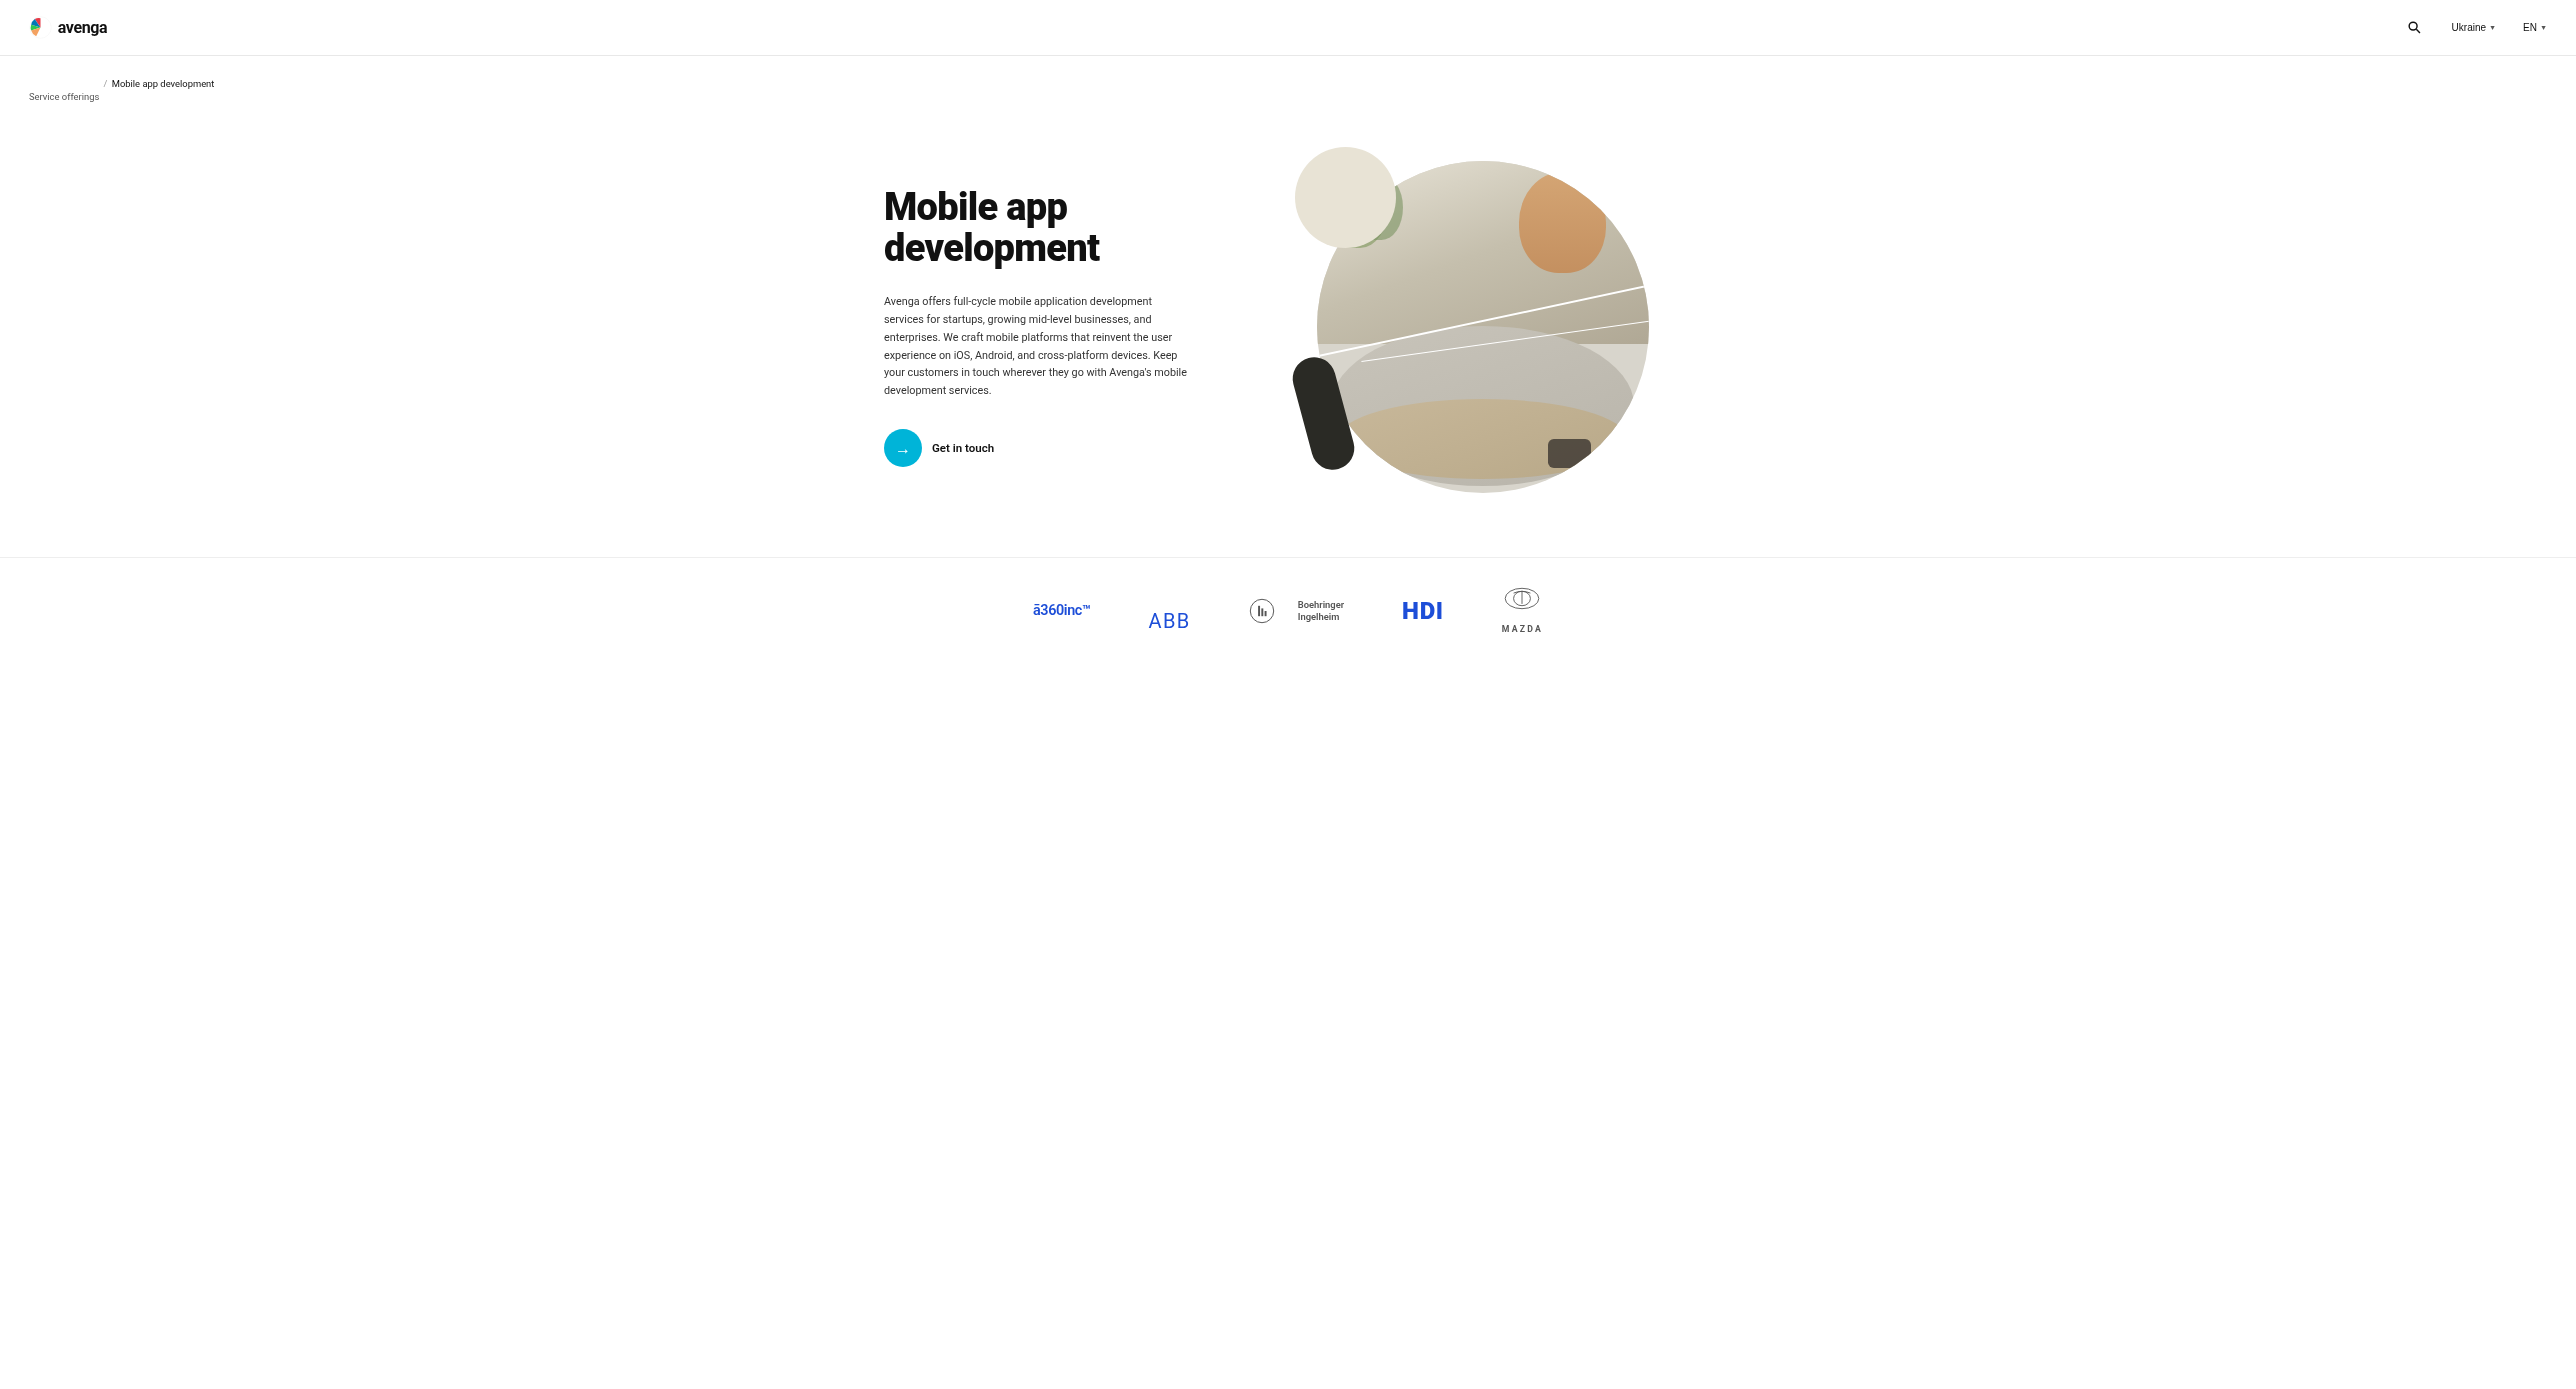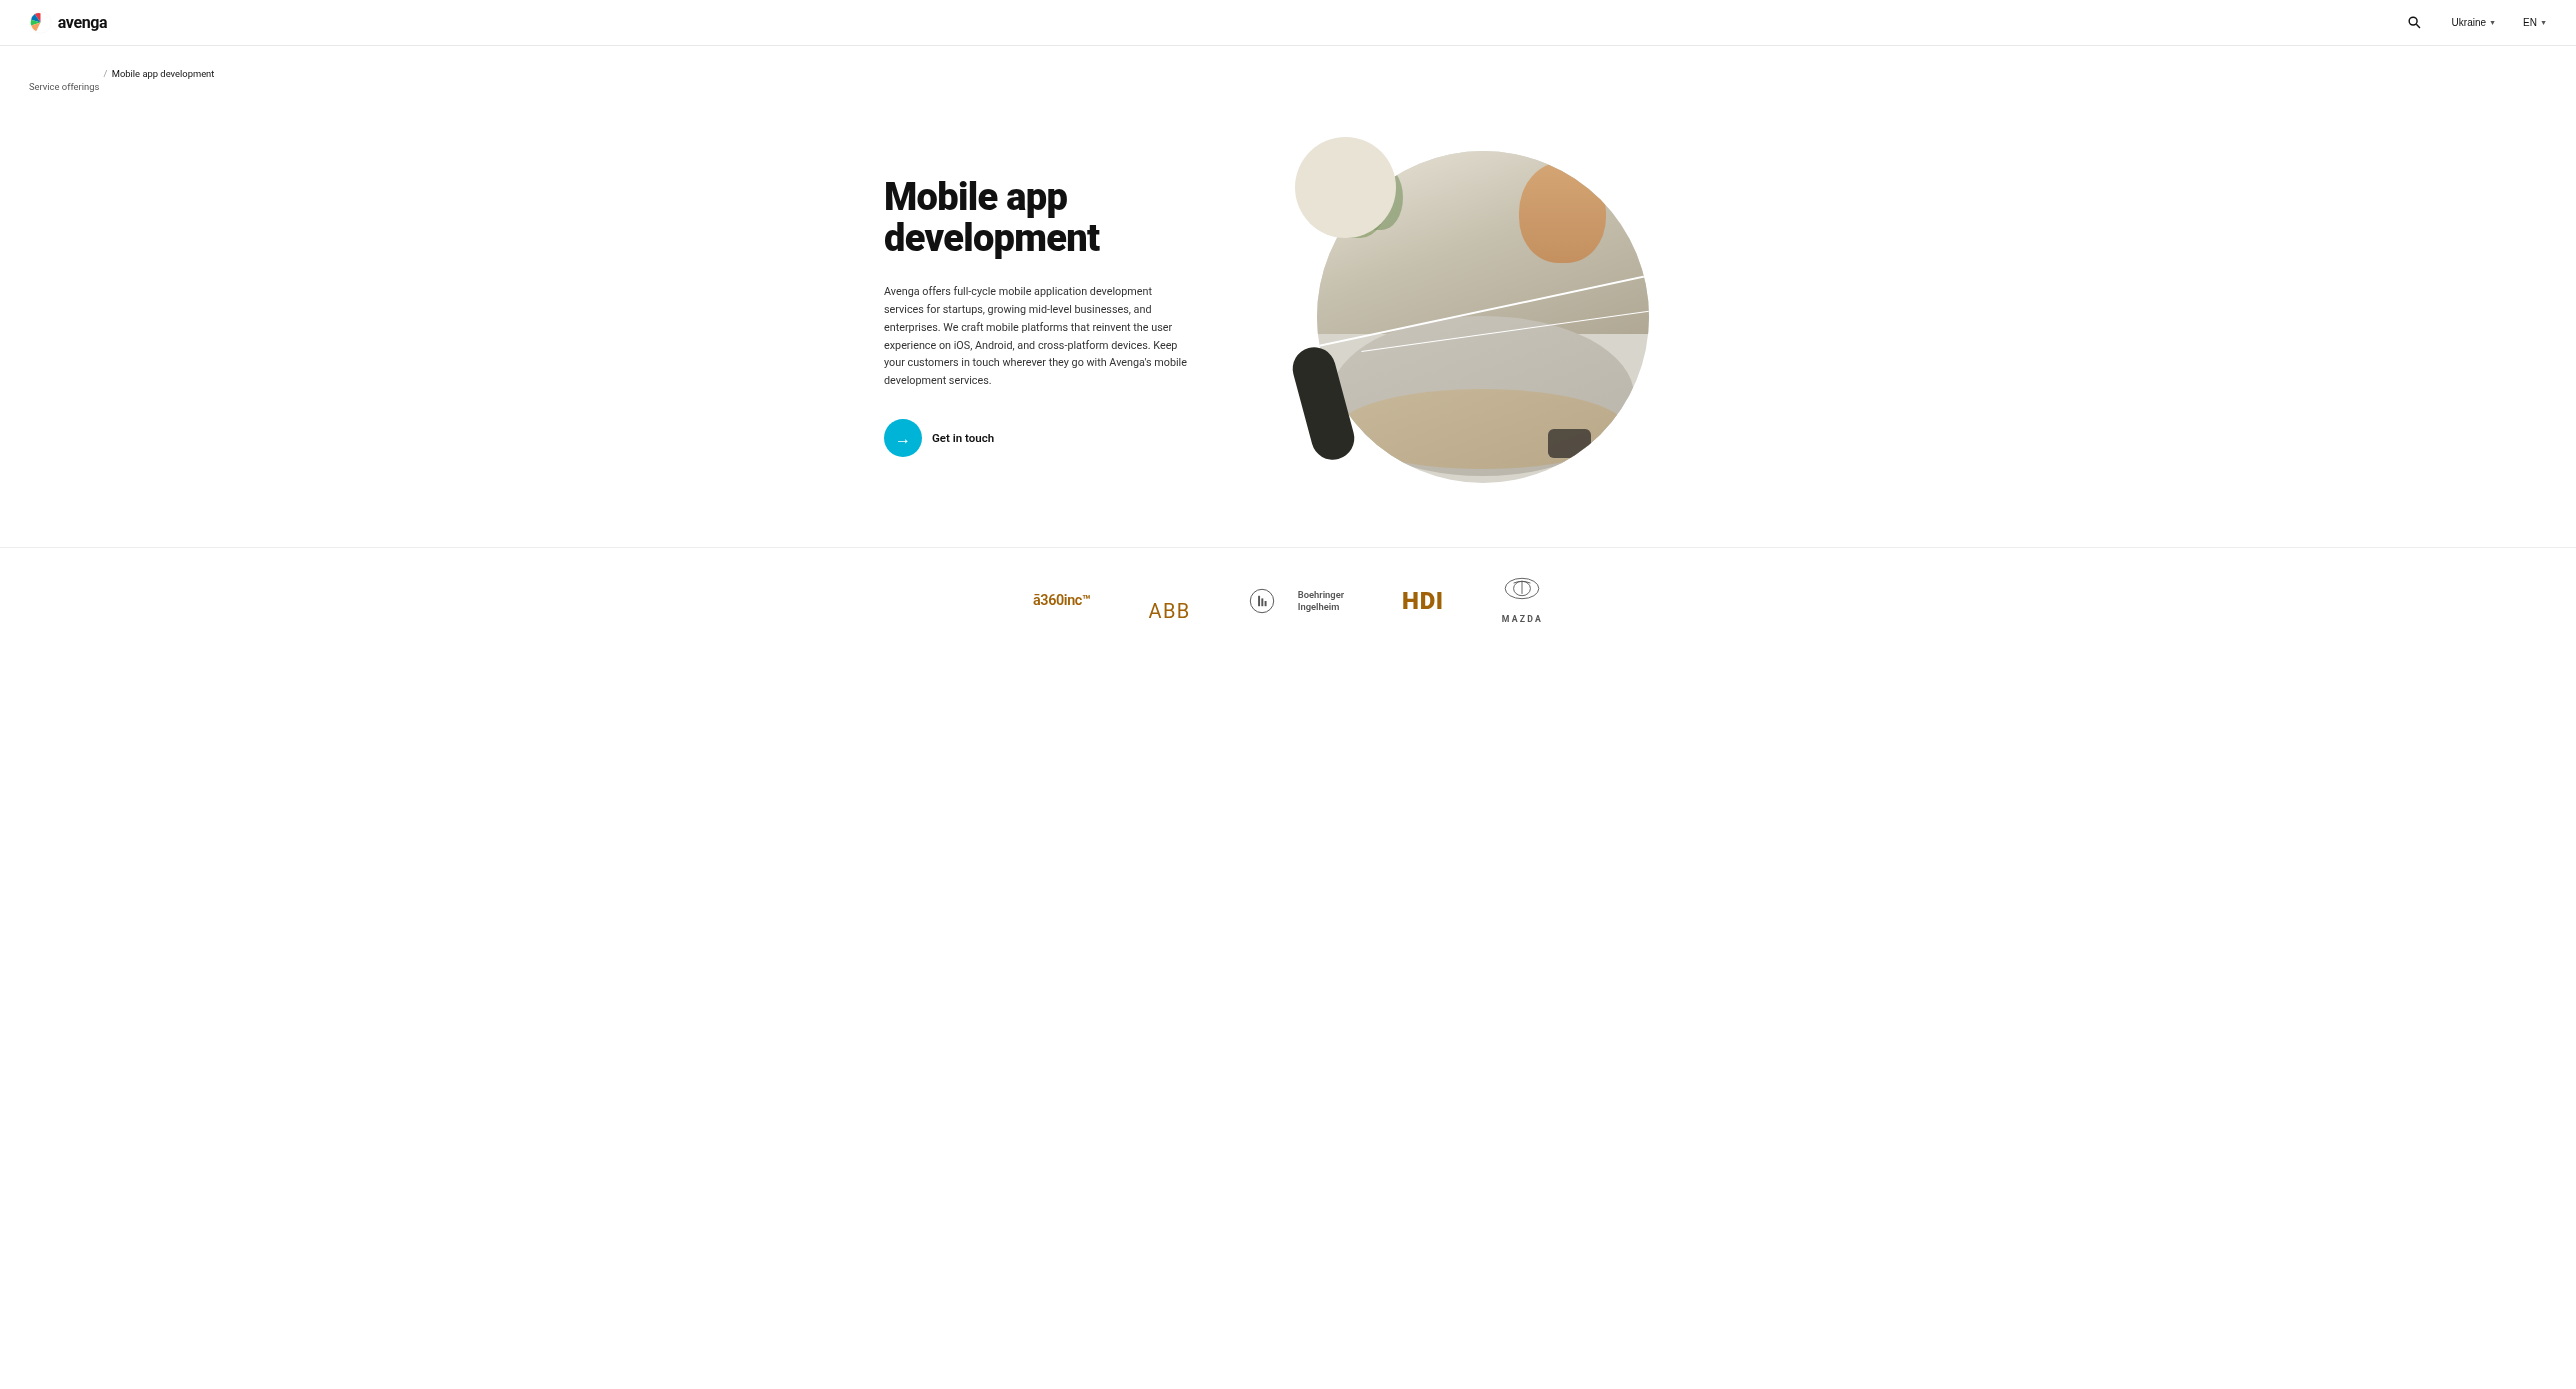--- a/index.html
+++ b/index.html
@@ -3,21 +3,21 @@
   <meta charset="utf-8">
   <style>
     * { margin: 0; padding: 0; box-sizing: border-box; }
     body { font-family: -apple-system, BlinkMacSystemFont, 'Segoe UI', Roboto, sans-serif; background: #fff; color: #111; }
 
     
     nav {
       display: flex;
       align-items: center;
       padding: 0 29px;
-      height: 46px;
+      height: 56px;
       border-bottom: 0.7px solid #e8e8e8;
       position: sticky;
       top: 0;
       background: #fff;
       z-index: 100;
     }
     .logo-area {
       display: flex;
       align-items: center;
       gap: 5.8px;
@@ -175,21 +175,21 @@
       border-top: 0.7px solid #eee;
     }
     .brand-item {
       display: flex;
       align-items: center;
       justify-content: center;
     }
     .brand-text {
       font-size: 17.3px;
       font-weight: 700;
-      color: #a16207;
+      color: #1d4ed8;
       letter-spacing: -0.4px;
     }
     .brand-text.abb { font-size: 20px; font-weight: 400; letter-spacing: 1.4px; margin-top: 21px; }
     .brand-text.hdi { font-size: 24px; font-weight: 900; letter-spacing: 0.7px; }
     .brand-text.a360 { font-size: 14.4px; font-weight: 600; }
     .brand-mazda {
       display: flex;
       flex-direction: column;
       align-items: center;
       gap: 2.9px;

